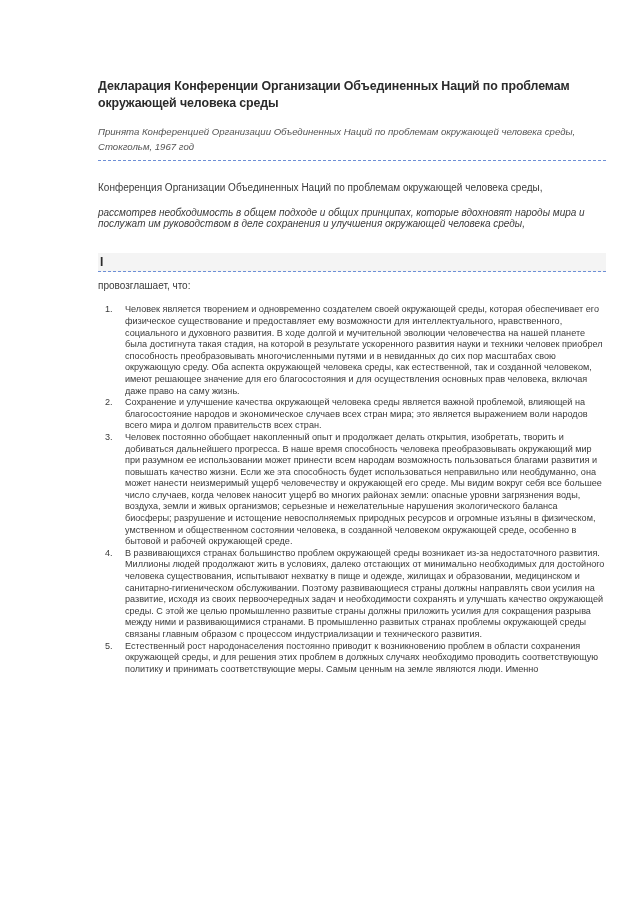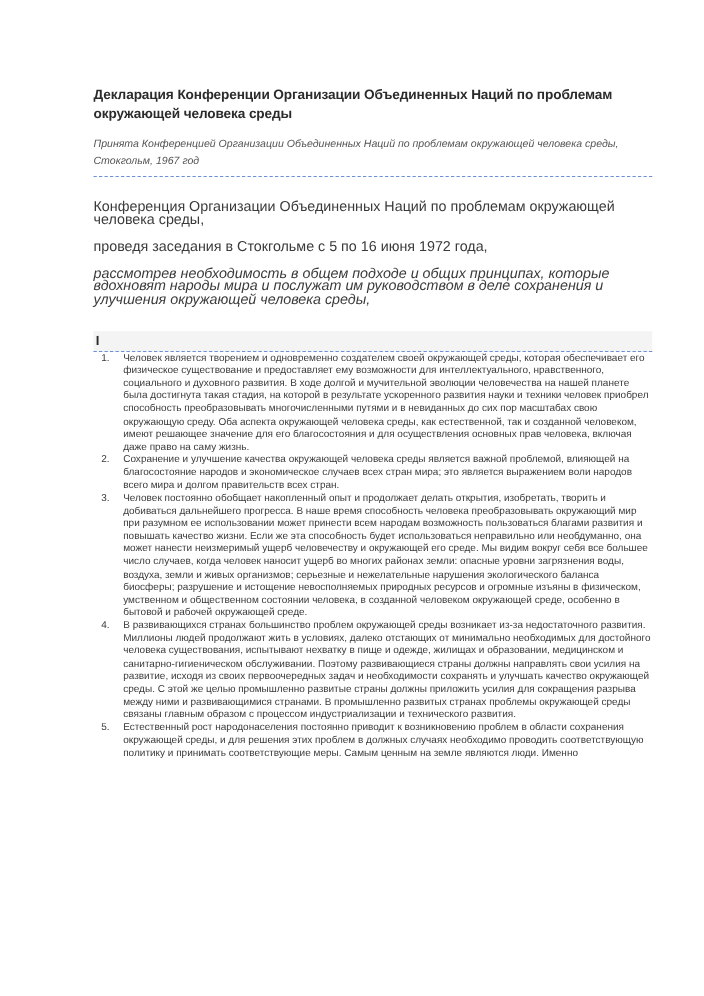--- a/index.html
+++ b/index.html
@@ -10,21 +10,21 @@
     body {
       width: 640px;
       height: 905px;
       overflow: hidden;
       position: relative;
       font-family: "Liberation Sans", sans-serif;
       color: #333333;
     }
     .page {
       position: absolute;
-      left: 85px;
+      left: 98px;
       top: 78px;
       width: 508px;
     }
     .doc-title {
       font-family: "Liberation Sans", sans-serif;
       font-weight: bold;
       font-size: 12.4px;
       line-height: 17px;
       color: #2b2b2b;
       margin: 0 0 12px 0;
@@ -33,21 +33,21 @@
     .doc-subtitle {
       font-style: italic;
       font-size: 9.6px;
       line-height: 15px;
       color: #555555;
       margin: 0 0 5px 0;
       padding-bottom: 6px;
       border-bottom: 1px dashed #6d8fd6;
     }
     .para {
-      font-size: 13px;
+      font-size: 10px;
       line-height: 11.6px;
       color: #3a3a3a;
       margin: 0;
     }
     .intro {
       margin-top: 21px;
     }
     .intro .para {
       margin-bottom: 13px;
     }
@@ -92,26 +92,26 @@
   </style>
 </head>
 <body>
 
 <div class="page">
   <h1 class="doc-title">Декларация Конференции Организации Объединенных Наций по проблемам окружающей человека среды</h1>
   <p class="doc-subtitle">Принята Конференцией Организации Объединенных Наций по проблемам окружающей человека среды, Стокгольм, 1967 год</p>
 
   <div class="intro">
     <p class="para">Конференция Организации Объединенных Наций по проблемам окружающей человека среды,</p>
-    <p class="para">проведя заседания в Стокгольме с 5 по 16 июня 1972 года,</p>
     <p class="para">рассмотрев необходимость в общем подходе и общих принципах, которые вдохновят народы мира и послужат им руководством в деле сохранения и улучшения окружающей человека среды,</p>
   </div>
 
   <div class="section-heading">I</div>
 
+  <p class="para proclaims">провозглашает, что:</p>
 
   <ol class="articles">
     <li>
       <span class="num">1.</span>
       <span>Человек является творением и одновременно создателем своей окружающей среды, которая обеспечивает его физическое существование и предоставляет ему возможности для интеллектуального, нравственного, социального и духовного развития. В ходе долгой и мучительной эволюции человечества на нашей планете была достигнута такая стадия, на которой в результате ускоренного развития науки и техники человек приобрел способность преобразовывать многочисленными путями и в невиданных до сих пор масштабах свою окружающую среду. Оба аспекта окружающей человека среды, как естественной, так и созданной человеком, имеют решающее значение для его благосостояния и для осуществления основных прав человека, включая даже право на саму жизнь.</span>
     </li>
     <li>
       <span class="num">2.</span>
       <span>Сохранение и улучшение качества окружающей человека среды является важной проблемой, влияющей на благосостояние народов и экономическое случаев всех стран мира; это является выражением воли народов всего мира и долгом правительств всех стран.</span>
     </li>

